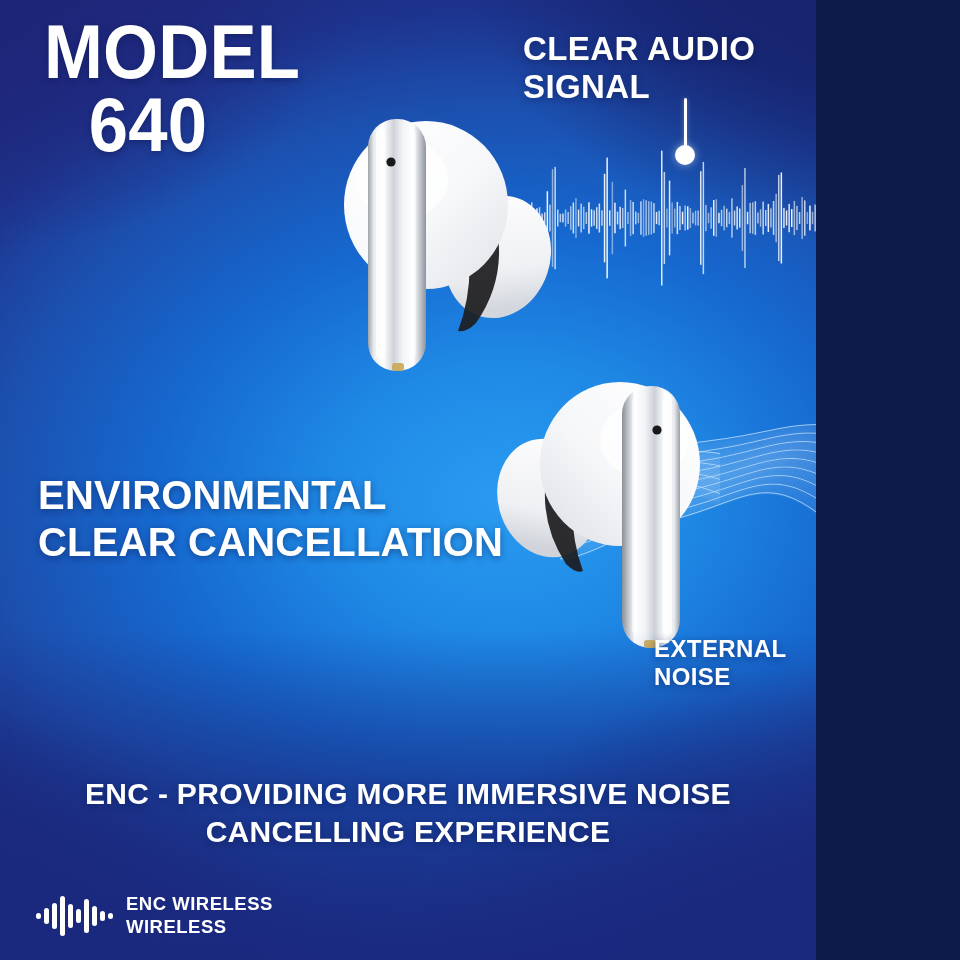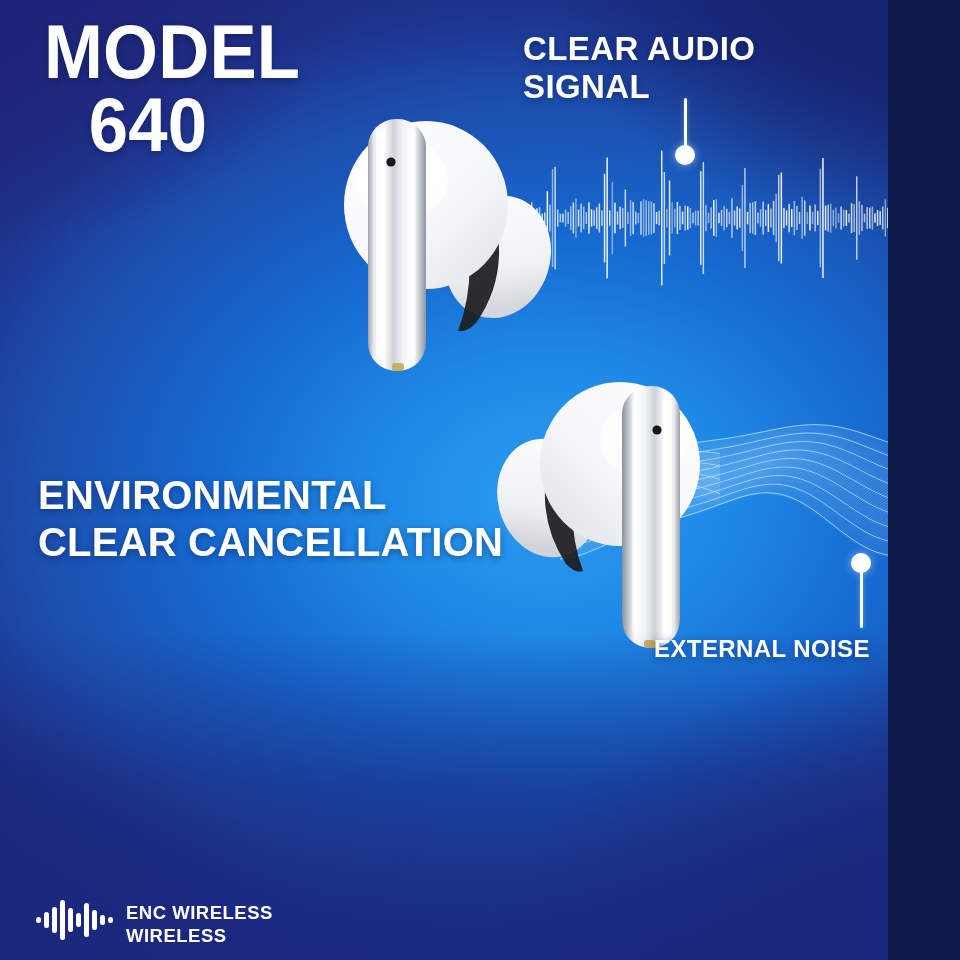--- a/index.html
+++ b/index.html
@@ -1,17 +1,17 @@
 <!DOCTYPE html>
 <html><head>
 <meta charset="utf-8">
 <style>
   html,body{margin:0;padding:0;background:#0d1b4a;}
   #poster{
-    position:relative;width:888px;height:960px;overflow:hidden;
+    position:relative;width:816px;height:960px;overflow:hidden;
     font-family:"Liberation Sans",sans-serif;
     background:#0f172a;
   }
   
   .bg-base{position:absolute;inset:0;
     background:
       radial-gradient(ellipse 780px 600px at 62% 52%, #2a9bf0 0%, #1f8ae6 22%, #1668cf 45%, #1c4fae 66%, #1e3590 82%, #1f2a7e 100%);
   }
   .bg-vig{position:absolute;inset:0;
     background:
@@ -52,21 +52,21 @@
   
   .ptr-line{position:absolute;background:#fff;width:3px;border-radius:2px;
       box-shadow:0 0 5px rgba(255,255,255,.35);}
   .ptr-dot{position:absolute;width:20px;height:20px;border-radius:50%;
       background:#fff;box-shadow:0 0 9px rgba(255,255,255,.5);}
 
   
   #logo{position:absolute;left:36px;top:893px;display:flex;align-items:center;gap:13px;}
   #logo-eq{display:flex;align-items:center;gap:3px;height:44px;}
   #logo-eq i{display:block;width:5px;background:#fff;border-radius:3px;}
-  #logo-text{color:#fff;font-size:18.5px;font-weight:700;line-height:1.22;letter-spacing:.5px;margin-top:9px;}
+  #logo-text{color:#fff;font-size:18.5px;font-weight:700;line-height:1.22;letter-spacing:.5px;}
 
   
   .bud{position:absolute;}
   svg{display:block;overflow:visible;}
 </style>
 </head>
 <body>
 
 <div id="poster">
 
@@ -452,20 +452,24 @@
 
   <div id="enc-block" class="hl">
     <div>ENVIRONMENTAL</div>
     <div>CLEAR CANCELLATION</div>
   </div>
 
   <div class="ptr-dot" style="left:851px;top:553px;"></div>
   <div class="ptr-line" style="left:860px;top:566px;height:62px;"></div>
   <div id="ext-label" class="hl">EXTERNAL NOISE</div>
 
+  <div id="tagline" class="hl">
+    <div>ENC - PROVIDING MORE IMMERSIVE NOISE</div>
+    <div>CANCELLING EXPERIENCE</div>
+  </div>
 
   <div id="logo">
     <div id="logo-eq">
         <i style="height: 6px;"></i>
         <i style="height: 16px;"></i>
         <i style="height: 26px;"></i>
         <i style="height: 40px;"></i>
         <i style="height: 24px;"></i>
         <i style="height: 14px;"></i>
         <i style="height: 34px;"></i>

